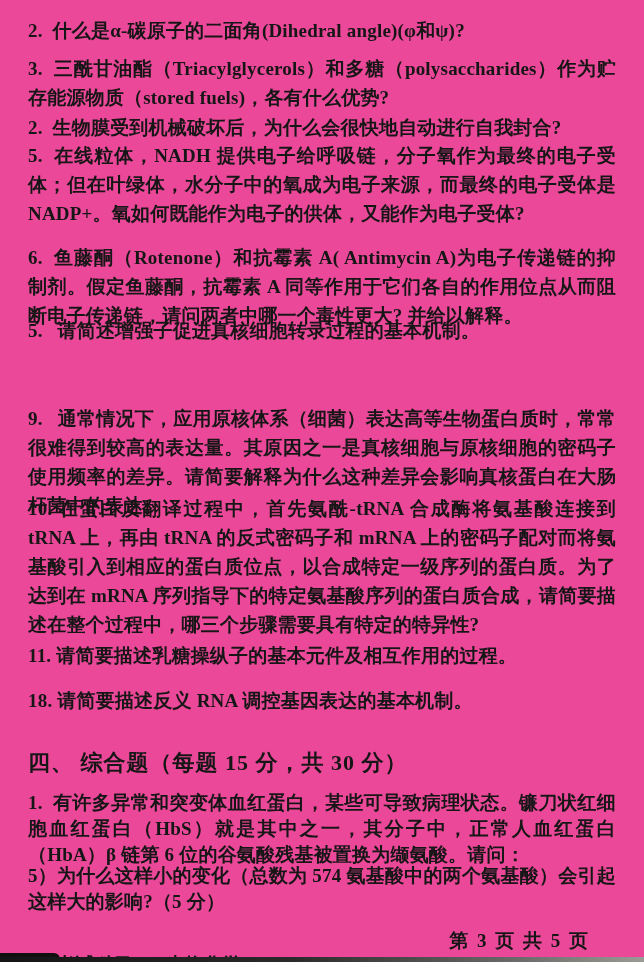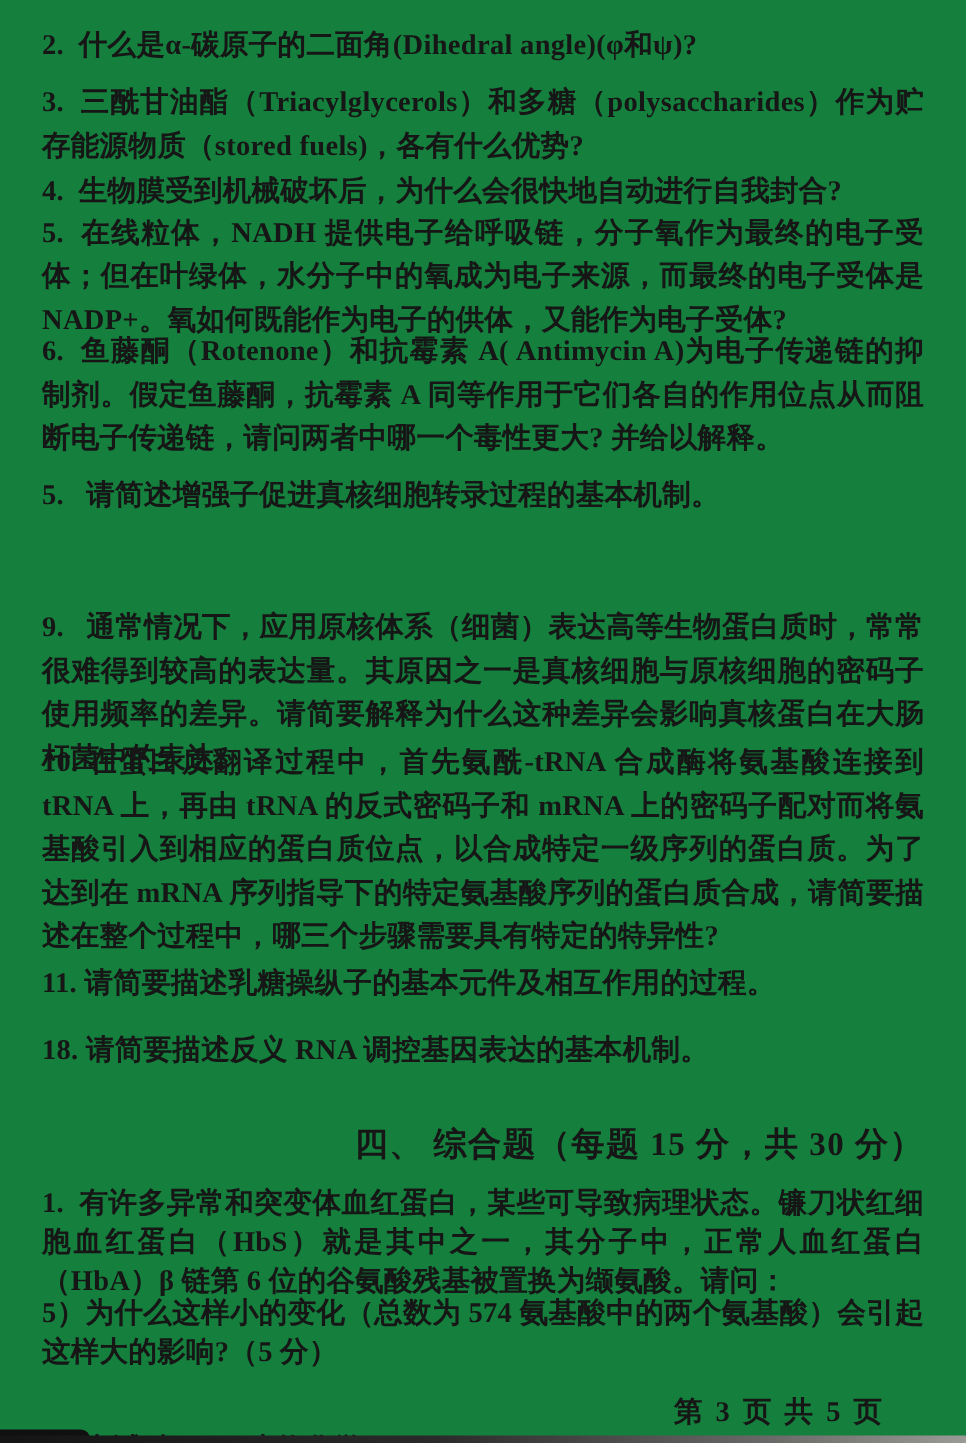--- a/index.html
+++ b/index.html
@@ -5,21 +5,21 @@
   html, body {
     margin: 0;
     padding: 0;
     background: #e8e8e6;
   }
   .page {
     position: relative;
     width: 644px;
     height: 962px;
     margin: 0 auto;
-    background: #15803d;
+    background: #ec4899;
     overflow: hidden;
     font-family: "Liberation Serif", "DejaVu Serif", serif;
     color: #161616;
   }
   .para {
     position: absolute;
     left: 28px;
     width: 588px;
     font-size: 19px;
     line-height: 29px;
@@ -31,21 +31,20 @@
   .para-tight {
     line-height: 26px;
   }
   .section-heading {
     position: absolute;
     left: 28px;
     width: 588px;
     font-size: 22px;
     font-weight: bold;
     letter-spacing: 1px;
-    text-align: right;
   }
   .footer {
     position: absolute;
     left: 28px;
     right: 28px;
     top: 928px;
     display: flex;
     justify-content: space-between;
     align-items: baseline;
     font-size: 19px;
@@ -80,23 +79,23 @@
     border-top-right-radius: 6px;
   }
 </style>
 </head>
 <body>
 
 <div class="page">
 
   <div class="para" style="top:16px">2.  什么是α-碳原子的二面角(Dihedral angle)(φ和ψ)?</div>
   <div class="para" style="top:54px">3.  三酰甘油酯（Triacylglycerols）和多糖（polysaccharides）作为贮存能源物质（stored fuels)，各有什么优势?</div>
-  <div class="para" style="top:113px">4.  生物膜受到机械破坏后，为什么会很快地自动进行自我封合?</div>
+  <div class="para" style="top:113px">2.  生物膜受到机械破坏后，为什么会很快地自动进行自我封合?</div>
   <div class="para" style="top:141px">5.  在线粒体，NADH 提供电子给呼吸链，分子氧作为最终的电子受体；但在叶绿体，水分子中的氧成为电子来源，而最终的电子受体是 NADP+。氧如何既能作为电子的供体，又能作为电子受体?</div>
-  <div class="para" style="top:220px">6.  鱼藤酮（Rotenone）和抗霉素 A( Antimycin A)为电子传递链的抑制剂。假定鱼藤酮，抗霉素 A 同等作用于它们各自的作用位点从而阻断电子传递链，请问两者中哪一个毒性更大? 并给以解释。</div>
+  <div class="para" style="top:243px">6.  鱼藤酮（Rotenone）和抗霉素 A( Antimycin A)为电子传递链的抑制剂。假定鱼藤酮，抗霉素 A 同等作用于它们各自的作用位点从而阻断电子传递链，请问两者中哪一个毒性更大? 并给以解释。</div>
   <div class="para" style="top:316px">5.   请简述增强子促进真核细胞转录过程的基本机制。</div>
   <div class="para" style="top:404px">9.   通常情况下，应用原核体系（细菌）表达高等生物蛋白质时，常常很难得到较高的表达量。其原因之一是真核细胞与原核细胞的密码子使用频率的差异。请简要解释为什么这种差异会影响真核蛋白在大肠杆菌中的表达。</div>
   <div class="para" style="top:494px">10. 在蛋白质翻译过程中，首先氨酰-tRNA 合成酶将氨基酸连接到 tRNA 上，再由 tRNA 的反式密码子和 mRNA 上的密码子配对而将氨基酸引入到相应的蛋白质位点，以合成特定一级序列的蛋白质。为了达到在 mRNA 序列指导下的特定氨基酸序列的蛋白质合成，请简要描述在整个过程中，哪三个步骤需要具有特定的特异性?</div>
   <div class="para" style="top:641px">11. 请简要描述乳糖操纵子的基本元件及相互作用的过程。</div>
   <div class="para" style="top:686px">18. 请简要描述反义 RNA 调控基因表达的基本机制。</div>
 
   <div class="section-heading" style="top:748px">四、 综合题（每题 15 分，共 30 分）</div>
 
   <div class="para para-tight" style="top:790px">1.  有许多异常和突变体血红蛋白，某些可导致病理状态。镰刀状红细胞血红蛋白（HbS）就是其中之一，其分子中，正常人血红蛋白（HbA）β 链第 6 位的谷氨酸残基被置换为缬氨酸。请问：</div>
 

